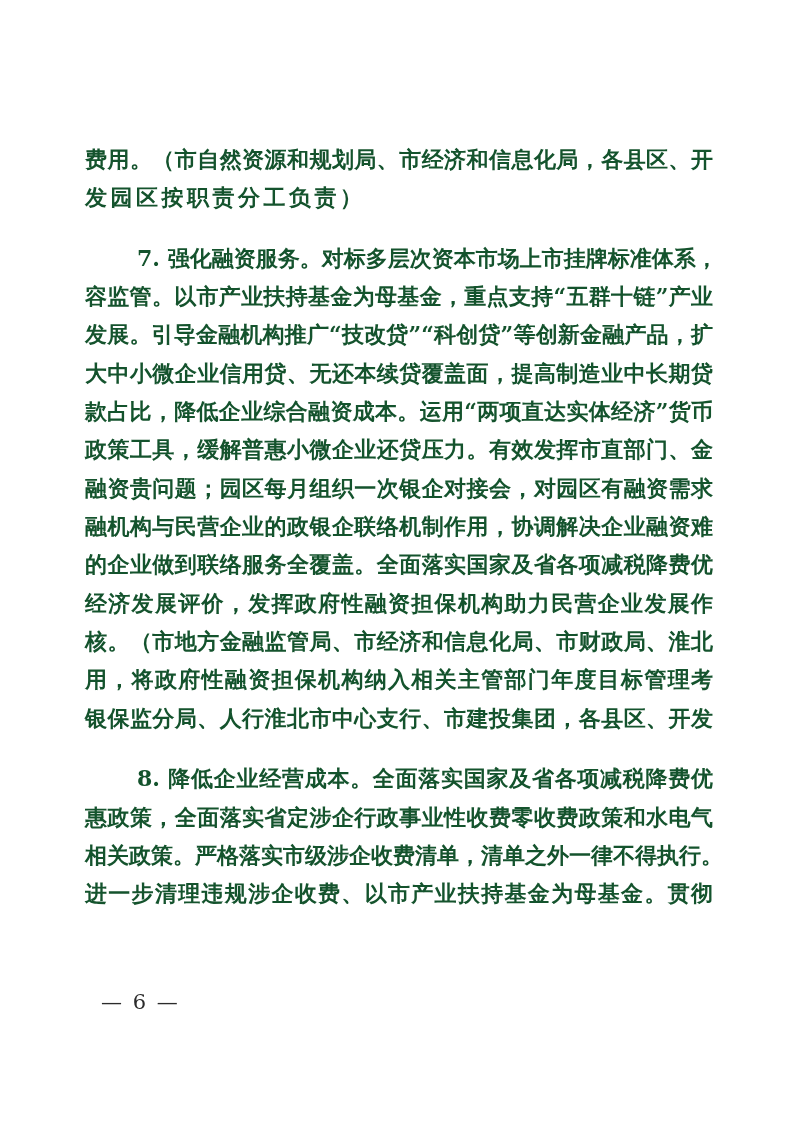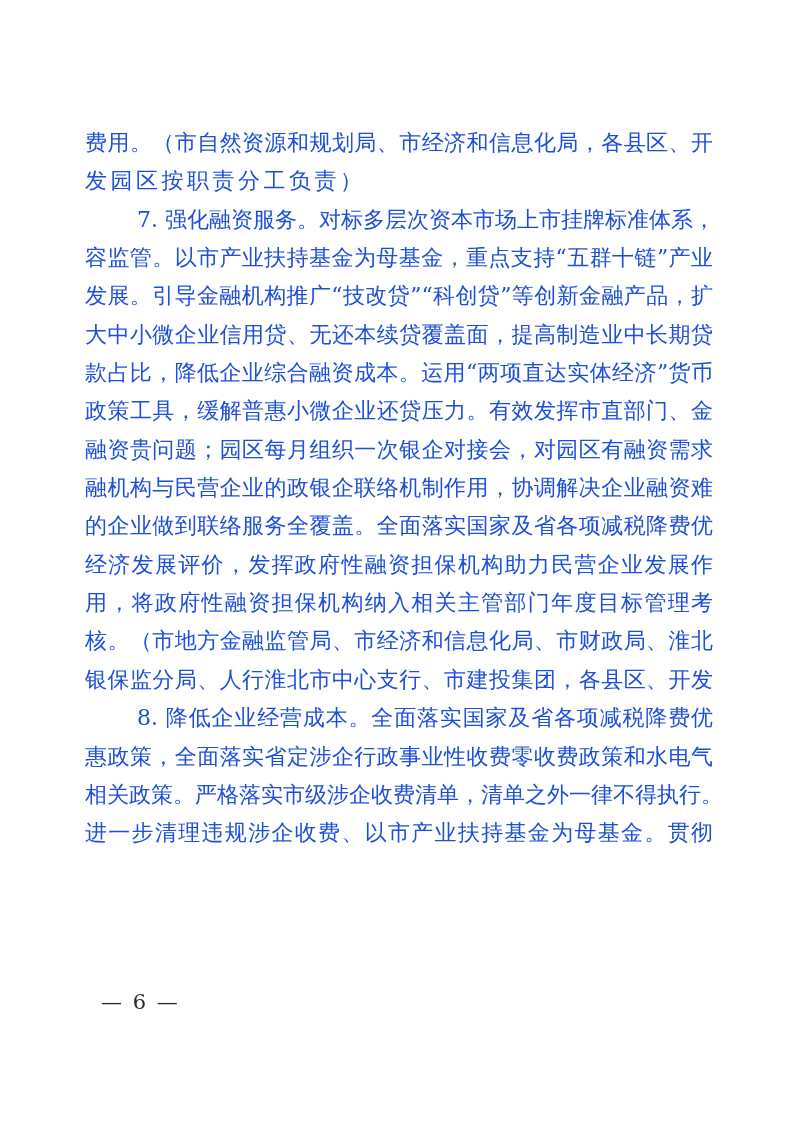--- a/index.html
+++ b/index.html
@@ -11,42 +11,44 @@
     position: relative;
     width: 793px;
     height: 1122px;
     background: #ffffff;
     overflow: hidden;
     font-family: "DejaVu Serif", "Liberation Serif", serif;
   }
   .doc-body {
     position: absolute;
     left: 85px;
-    top: 124px;
+    top: 140px;
     width: 628px;
-    color: #1d4ed8;
+    color: #14532d;
+    font-weight: bold;
   }
   .ln {
     font-size: 22px;
     height: 38.35px;
     line-height: 38.35px;
     text-align: justify;
     text-align-last: justify;
     white-space: nowrap;
     overflow: visible;
   }
   
   .ln.pe {
     text-align: right;
     text-align-last: left;
     letter-spacing: 3.5px;
   }
   
   .ln.ind {
     text-indent: 52px;
+    margin-top: 22px;
   }
   .footer-pagenum {
     position: absolute;
     left: 101px;
     top: 989px;
     font-size: 21px;
     line-height: 26px;
     color: #2b2b2b;
     letter-spacing: 2px;
   }
@@ -67,22 +69,22 @@
       <div class="ln ind">7. 强化融资服务。对标多层次资本市场上市挂牌标准体系，</div>
       <div class="ln">容监管。以市产业扶持基金为母基金，重点支持“五群十链”产业</div>
       <div class="ln">发展。引导金融机构推广“技改贷”“科创贷”等创新金融产品，扩</div>
       <div class="ln">大中小微企业信用贷、无还本续贷覆盖面，提高制造业中长期贷</div>
       <div class="ln">款占比，降低企业综合融资成本。运用“两项直达实体经济”货币</div>
       <div class="ln">政策工具，缓解普惠小微企业还贷压力。有效发挥市直部门、金</div>
       <div class="ln">融资贵问题；园区每月组织一次银企对接会，对园区有融资需求</div>
       <div class="ln">融机构与民营企业的政银企联络机制作用，协调解决企业融资难</div>
       <div class="ln">的企业做到联络服务全覆盖。全面落实国家及省各项减税降费优</div>
       <div class="ln">经济发展评价，发挥政府性融资担保机构助力民营企业发展作</div>
+      <div class="ln">核。（市地方金融监管局、市经济和信息化局、市财政局、淮北</div>
       <div class="ln">用，将政府性融资担保机构纳入相关主管部门年度目标管理考</div>
-      <div class="ln">核。（市地方金融监管局、市经济和信息化局、市财政局、淮北</div>
       <div class="ln">银保监分局、人行淮北市中心支行、市建投集团，各县区、开发</div>
     </div>
 
     <div>
       <div class="ln ind">8. 降低企业经营成本。全面落实国家及省各项减税降费优</div>
       <div class="ln">惠政策，全面落实省定涉企行政事业性收费零收费政策和水电气</div>
       <div class="ln">相关政策。严格落实市级涉企收费清单，清单之外一律不得执行。</div>
       <div class="ln">进一步清理违规涉企收费、以市产业扶持基金为母基金。贯彻</div>
     </div>
 

